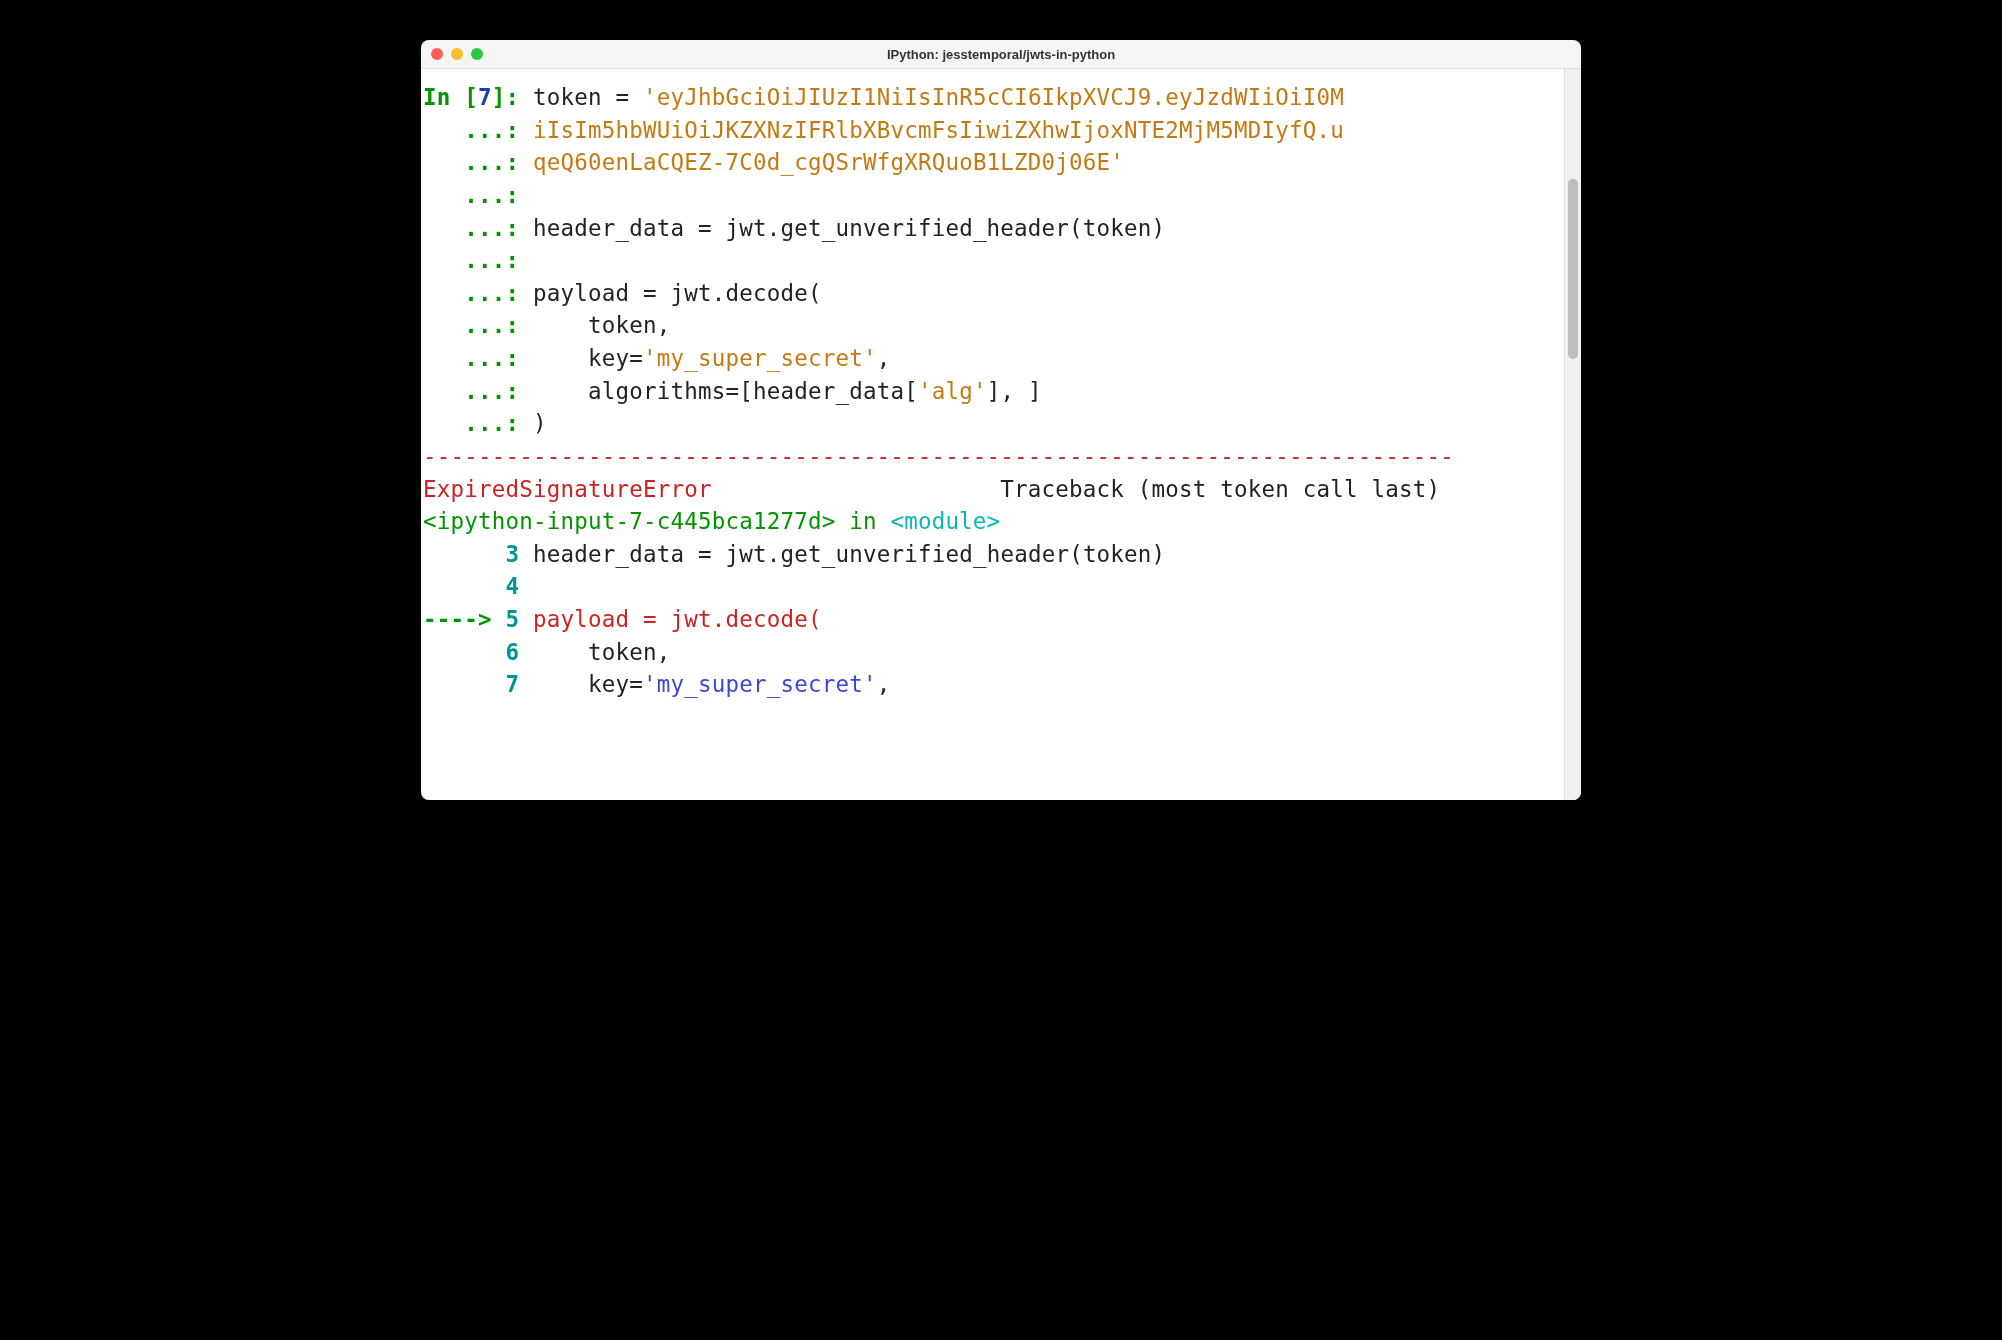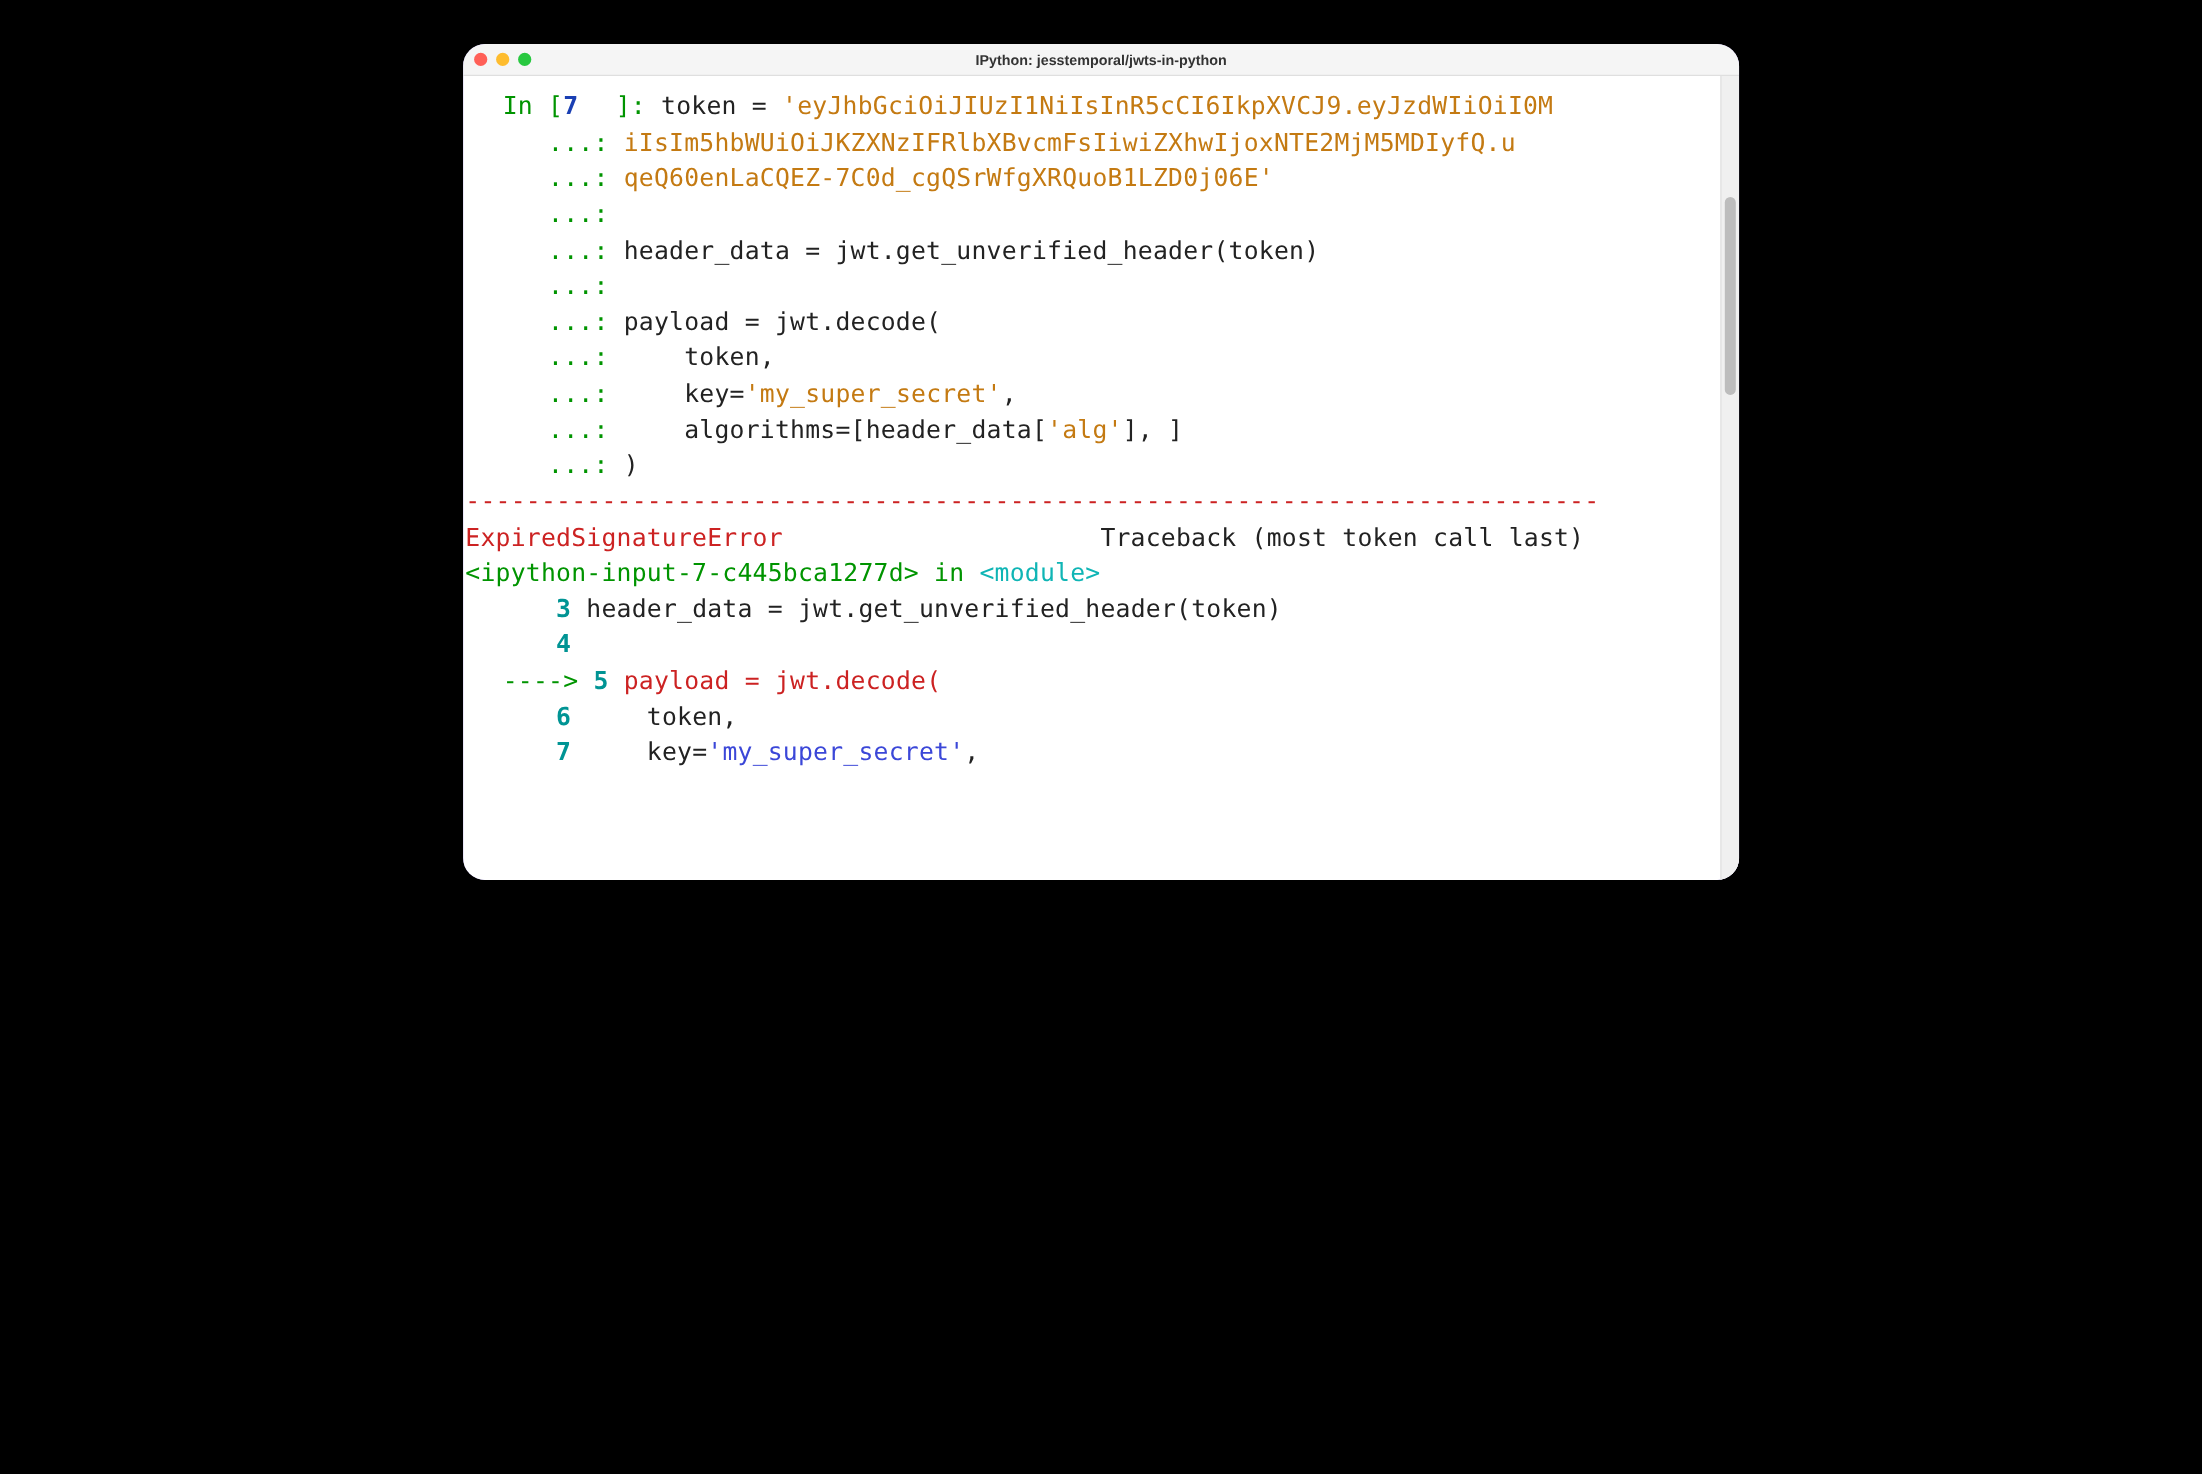--- a/index.html
+++ b/index.html
@@ -16,22 +16,22 @@
     height: 100%;
     display: flex;
     align-items: flex-start;
     justify-content: center;
     padding-top: 40px;
     box-sizing: border-box;
   }
   .window {
     width: 1160px;
     height: 760px;
-    background: #c4b5fd;
-    border-radius: 20px;
+    background: #404040;
+    border-radius: 8px;
     box-shadow: 0 20px 60px rgba(0,0,0,0.6);
     display: flex;
     flex-direction: column;
     overflow: hidden;
   }
   .titlebar {
     position: relative;
     height: 28px;
     background: #f5f5f5;
     border-bottom: 1px solid #ddd;
@@ -114,21 +114,21 @@
     content: "";
     position: absolute;
     top: 3px;
     left: 3px;
     right: 3px;
     bottom: 3px;
     background: #cfcfcf;
   }
 
   
-  .pr-g { color: #009400; font-weight: 400; margin-left: 34px; } 
+  .pr-g { color: #009400; font-weight: 700; } 
   .pr-b { color: #1a3fb3; font-weight: 700; } 
   .str  { color: #c47a12; margin-top: 12px; }                   
   .err  { color: #cc2222; }                   
   .ip   { color: #009400; }                   
   .kw   { color: #009400; }                   
   .cy   { color: #0fb5b5; margin-top: 16px; }                   
   .ln   { color: #009494; font-weight: 700; } 
   .call { color: #cc2222; }                   
   .blu  { color: #3b47d8; }                   
   .txt  { color: #222; }

